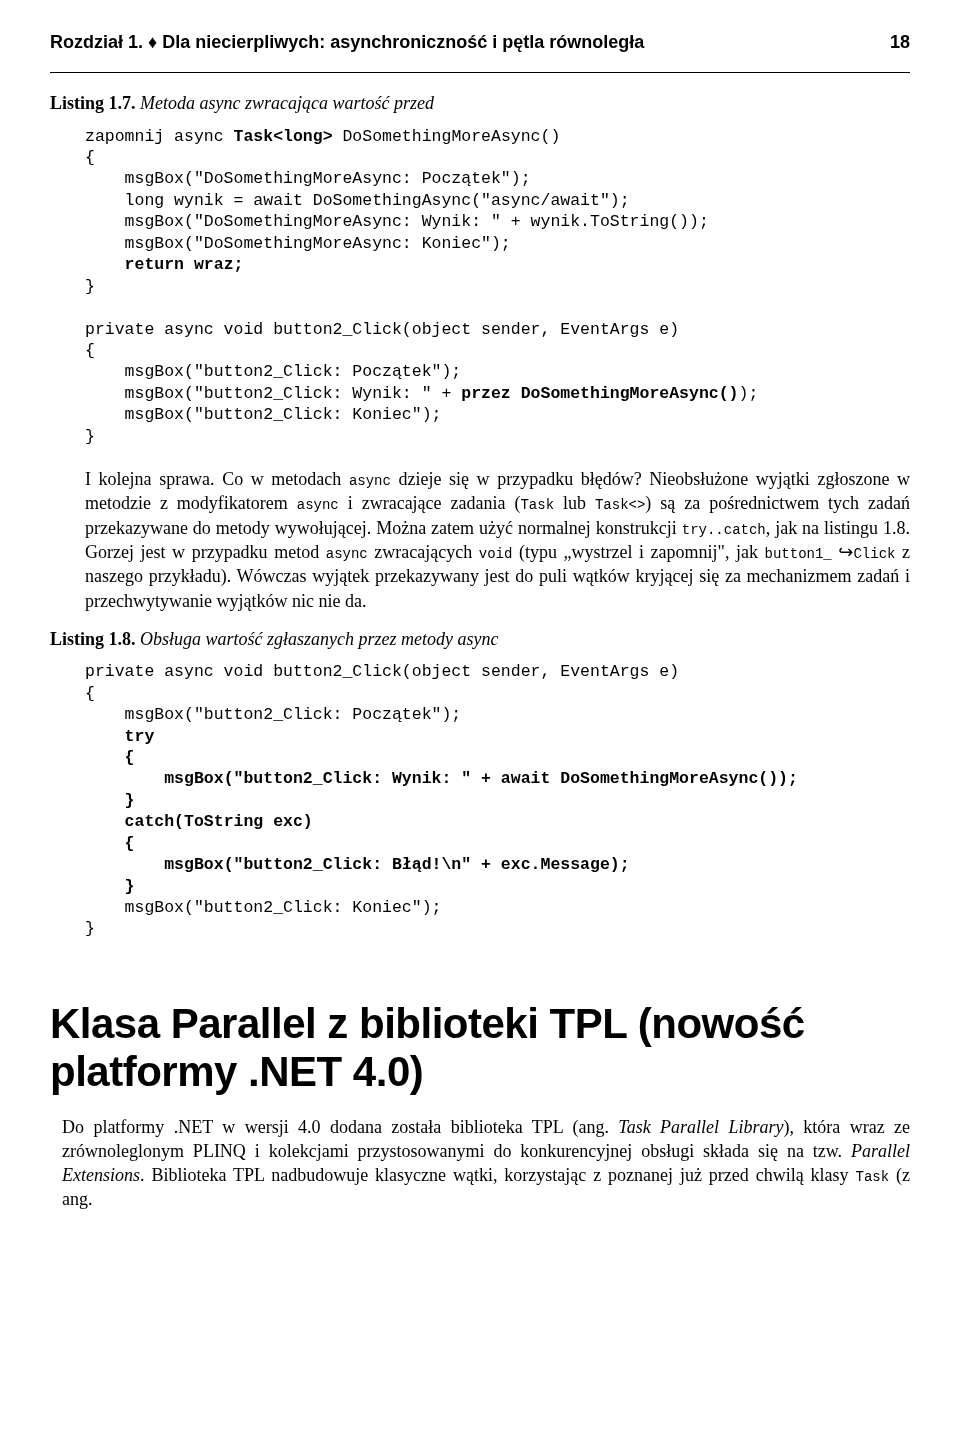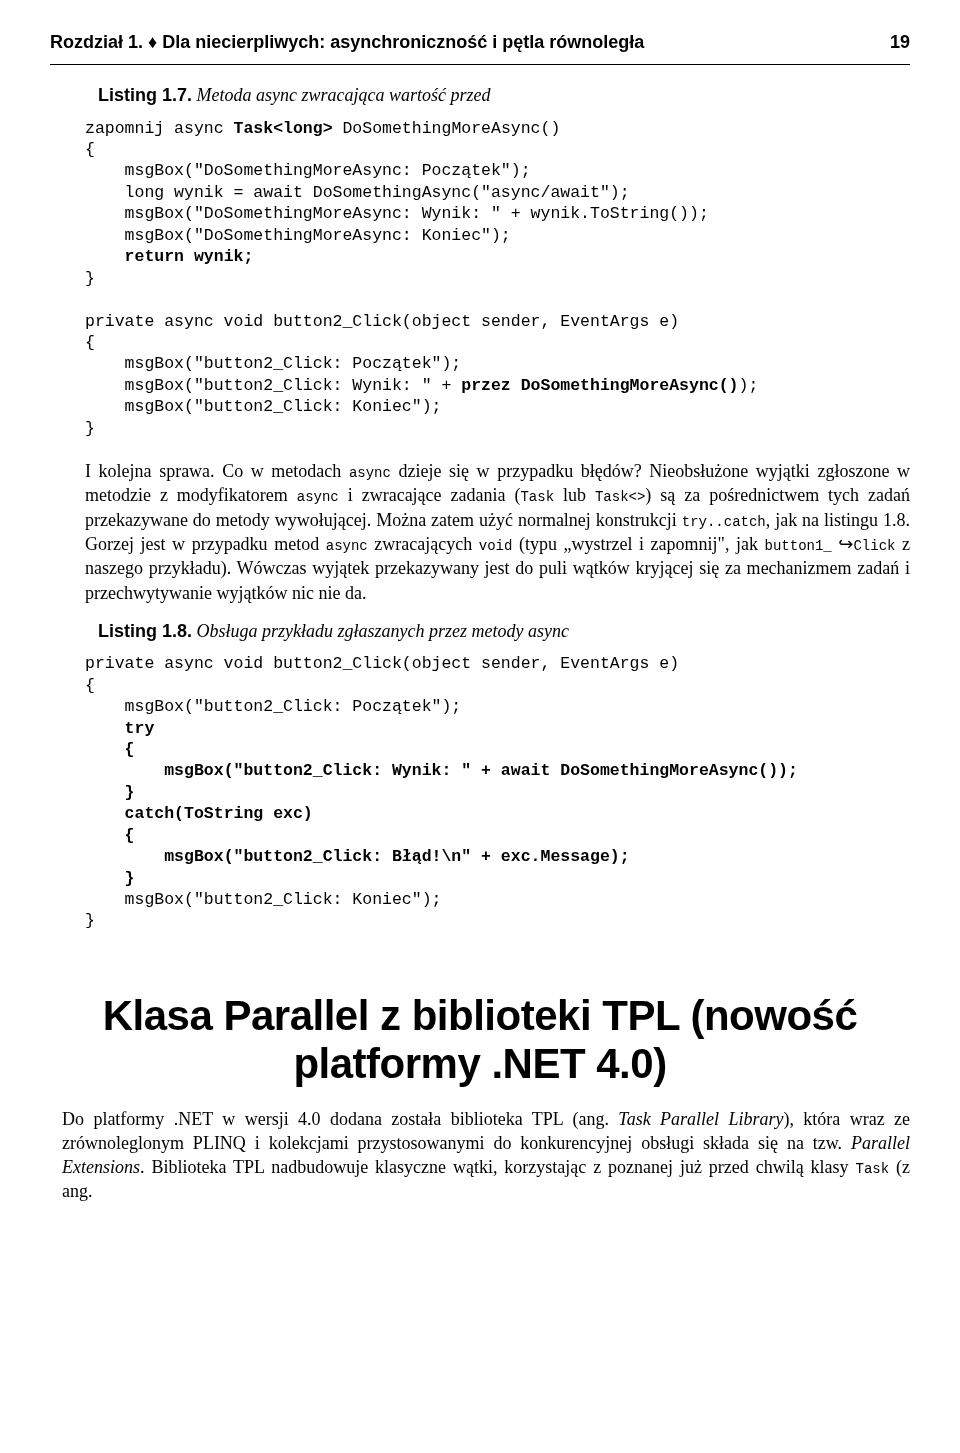--- a/index.html
+++ b/index.html
@@ -13,27 +13,26 @@
     width: 860px;
   }
   .header-line {
     display: flex;
     justify-content: space-between;
     align-items: baseline;
     font-family: Arial, Helvetica, sans-serif;
     font-weight: bold;
     font-size: 18px;
     border-bottom: 1px solid #000;
-    padding-bottom: 10px;
+    padding-bottom: 18px;
     margin-bottom: 18px;
   }
   .listing-label {
-    font-family: Liberation Sans, sans-serif;
+    font-family: Liberation Serif, serif;
     font-weight: bold;
-    margin-left: 48px;
   }
   .listing-title {
     font-style: italic;
     font-family: "Times New Roman", Times, serif;
     font-weight: normal;
   }
   pre.code {
     font-family: "Courier New", Courier, monospace;
     font-size: 16.5px;
     line-height: 1.3;
@@ -46,60 +45,59 @@
     margin: 14px 0 14px 35px;
   }
   .mono { font-family: "Courier New", Courier, monospace; font-size: 14px; }
   h1.section {
     font-family: Arial, Helvetica, sans-serif;
     font-weight: 900;
     font-size: 42px;
     line-height: 1.15;
     margin: 60px 0 18px 0;
     letter-spacing: -0.5px;
-    text-align: center;
   }
   .arrow { font-family: Arial, sans-serif; }
 </style>
 </head>
 <body>
 
 <div class="header-line">
   <span>Rozdział 1. ♦ Dla niecierpliwych: asynchroniczność i pętla równoległa</span>
-  <span>19</span>
+  <span>18</span>
 </div>
 
 <div>
   <span class="listing-label">Listing 1.7.</span>
   <span class="listing-title"> <span>Metoda async zwracająca wartość przed</span></span>
 </div>
 
 <pre class="code"><span>zapomnij async </span><span class="kw">Task&lt;long&gt;</span><span> DoSomethingMoreAsync()</span>
 <span>{</span>
 <span>    msgBox("DoSomethingMoreAsync: Początek");</span>
 <span>    long wynik = await DoSomethingAsync("async/await");</span>
 <span>    msgBox("DoSomethingMoreAsync: Wynik: " + wynik.ToString());</span>
 <span>    msgBox("DoSomethingMoreAsync: Koniec");</span>
-<span>    </span><span class="kw">return wynik;</span>
+<span>    </span><span class="kw">return wraz;</span>
 <span>}</span>
 <span></span>
 <span>private async void button2_Click(object sender, EventArgs e)</span>
 <span>{</span>
 <span>    msgBox("button2_Click: Początek");</span>
 <span>    msgBox("button2_Click: Wynik: " + </span><span class="kw">przez DoSomethingMoreAsync()</span><span>);</span>
 <span>    msgBox("button2_Click: Koniec");</span>
 <span>}</span></pre>
 
 <p class="body">
 <span>I kolejna sprawa. Co w metodach </span><span class="mono">async</span><span> dzieje się w przypadku błędów? Nieobsłużone wyjątki zgłoszone w metodzie z modyfikatorem </span><span class="mono">async</span><span> i zwracające zadania (</span><span class="mono">Task</span><span> lub </span><span class="mono">Task&lt;&gt;</span><span>) są za pośrednictwem tych zadań przekazywane do metody wywołującej. Można zatem użyć normalnej konstrukcji </span><span class="mono">try..catch</span><span>, jak na listingu 1.8. Gorzej jest w przypadku metod </span><span class="mono">async</span><span> zwracających </span><span class="mono">void</span><span> (typu „wystrzel i zapomnij", jak </span><span class="mono">button1_</span> <span class="arrow">↪</span><span class="mono">Click</span><span> z naszego przykładu). Wówczas wyjątek przekazywany jest do puli wątków kryjącej się za mechanizmem zadań i przechwytywanie wyjątków nic nie da.</span>
 </p>
 
 <div style="margin-left:0;">
   <span class="listing-label">Listing 1.8.</span>
-  <span class="listing-title"> <span>Obsługa przykładu zgłaszanych przez metody async</span></span>
+  <span class="listing-title"> <span>Obsługa wartość zgłaszanych przez metody async</span></span>
 </div>
 
 <pre class="code"><span>private async void button2_Click(object sender, EventArgs e)</span>
 <span>{</span>
 <span>    msgBox("button2_Click: Początek");</span>
 <span>    </span><span class="kw">try</span>
 <span>    </span><span class="kw">{</span>
 <span>        </span><span class="kw">msgBox("button2_Click: Wynik: " + await DoSomethingMoreAsync());</span>
 <span>    </span><span class="kw">}</span>
 <span>    </span><span class="kw">catch(ToString exc)</span>

